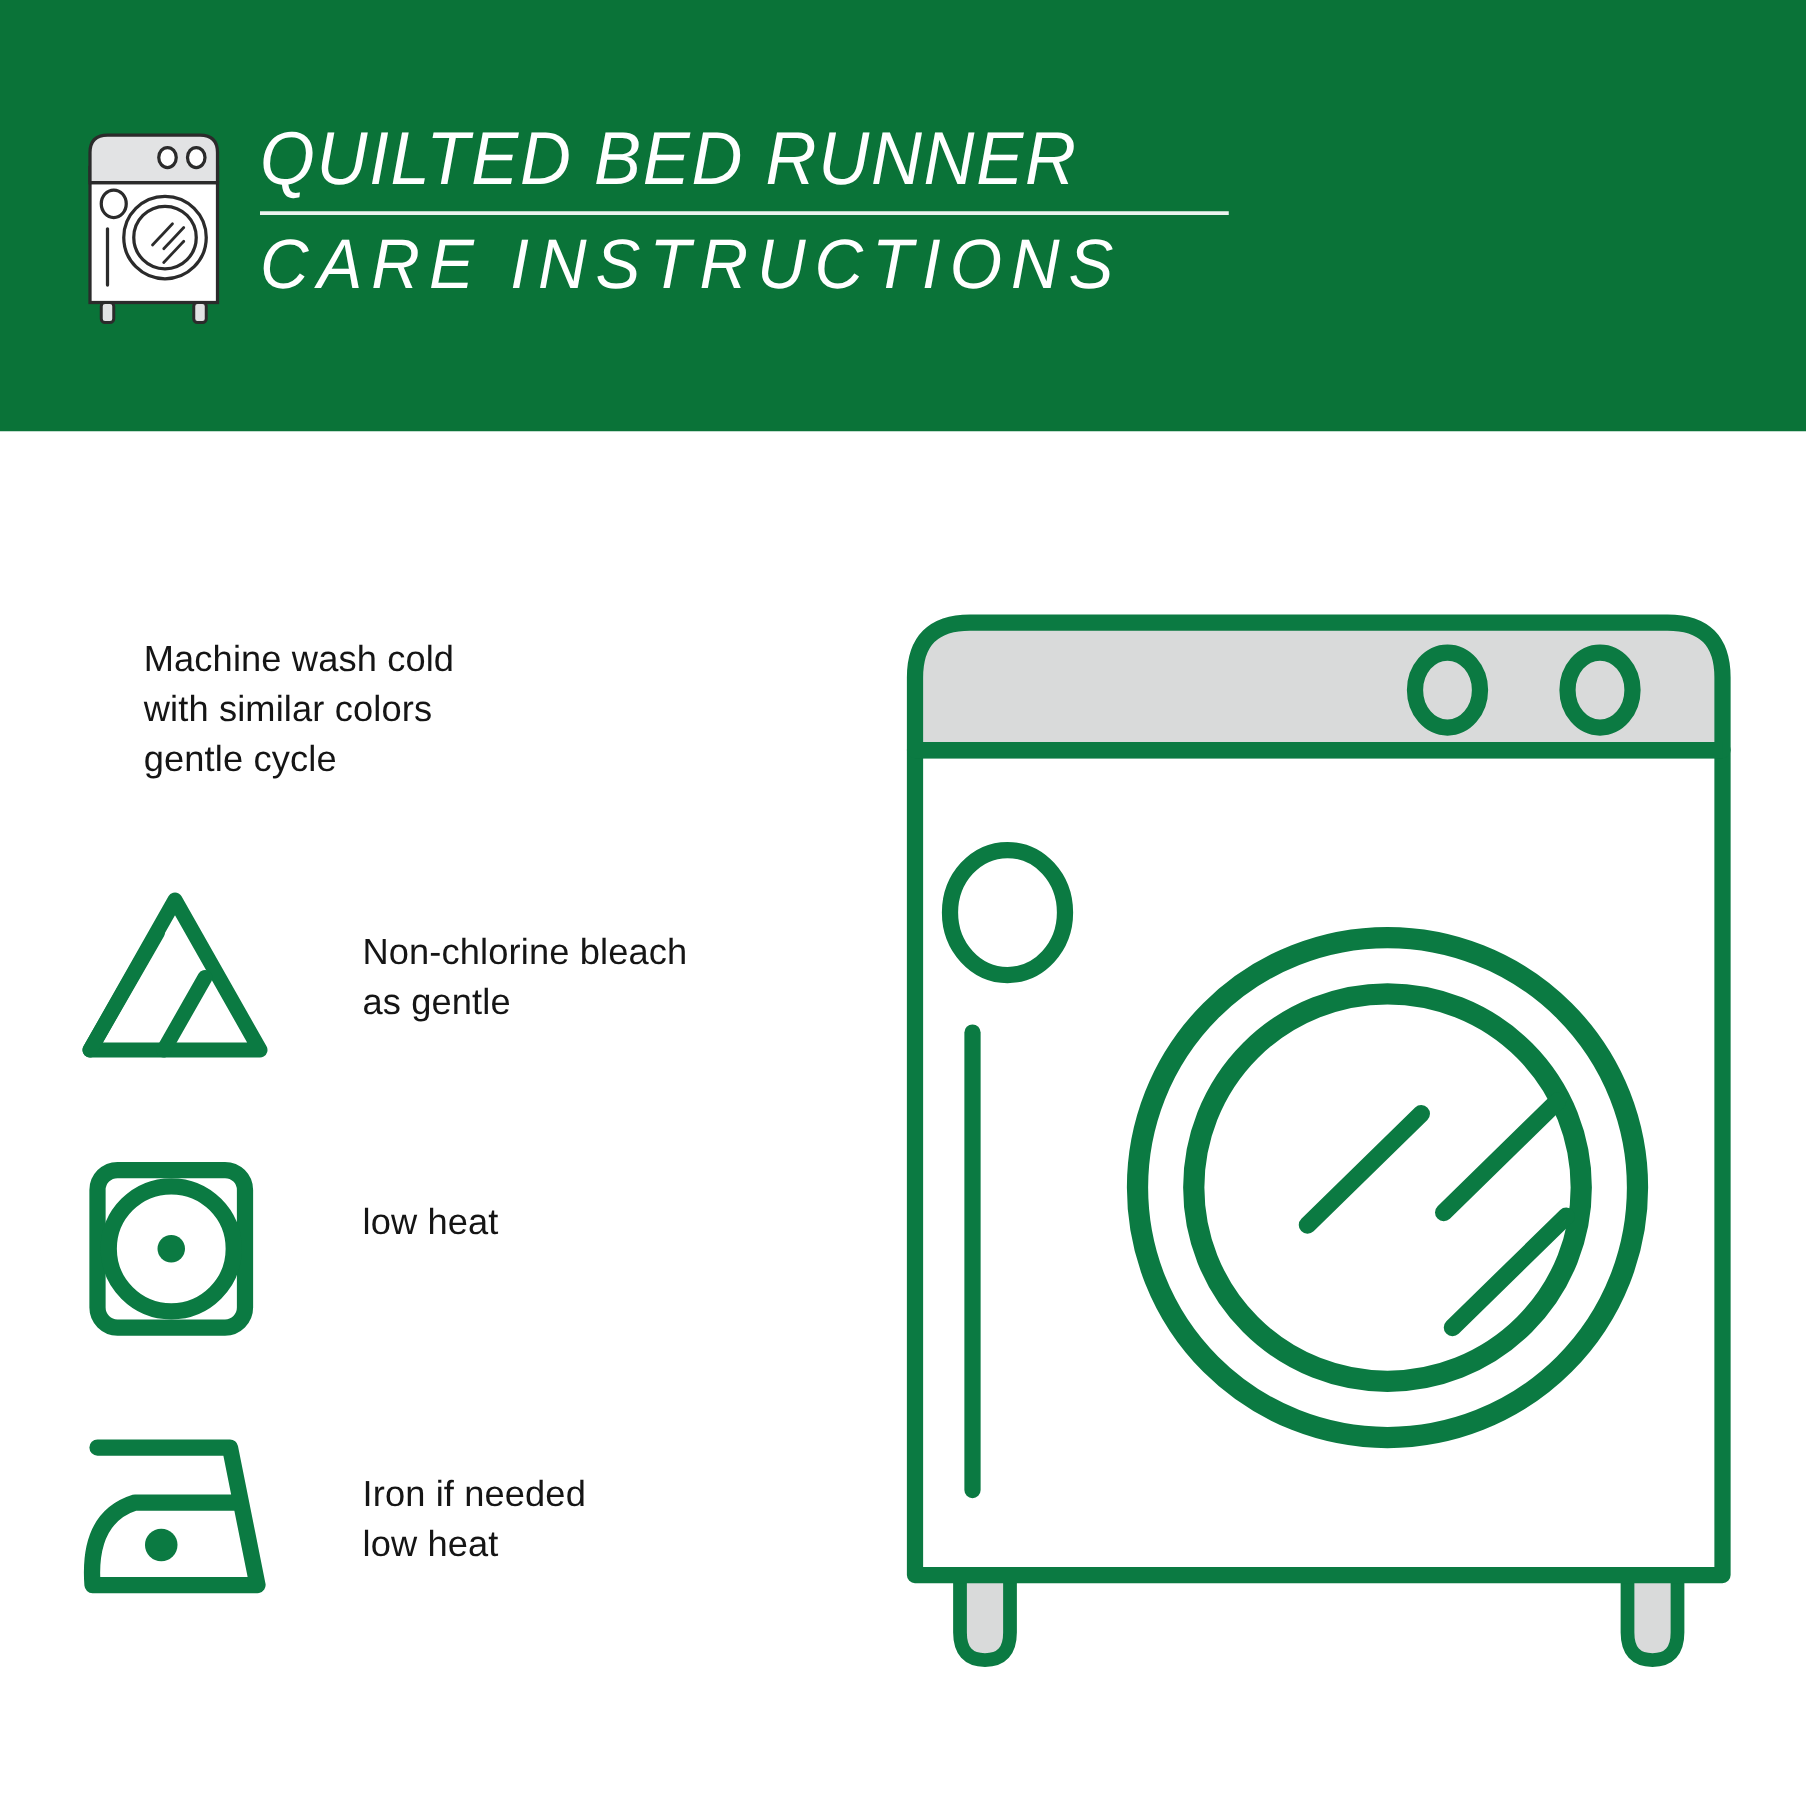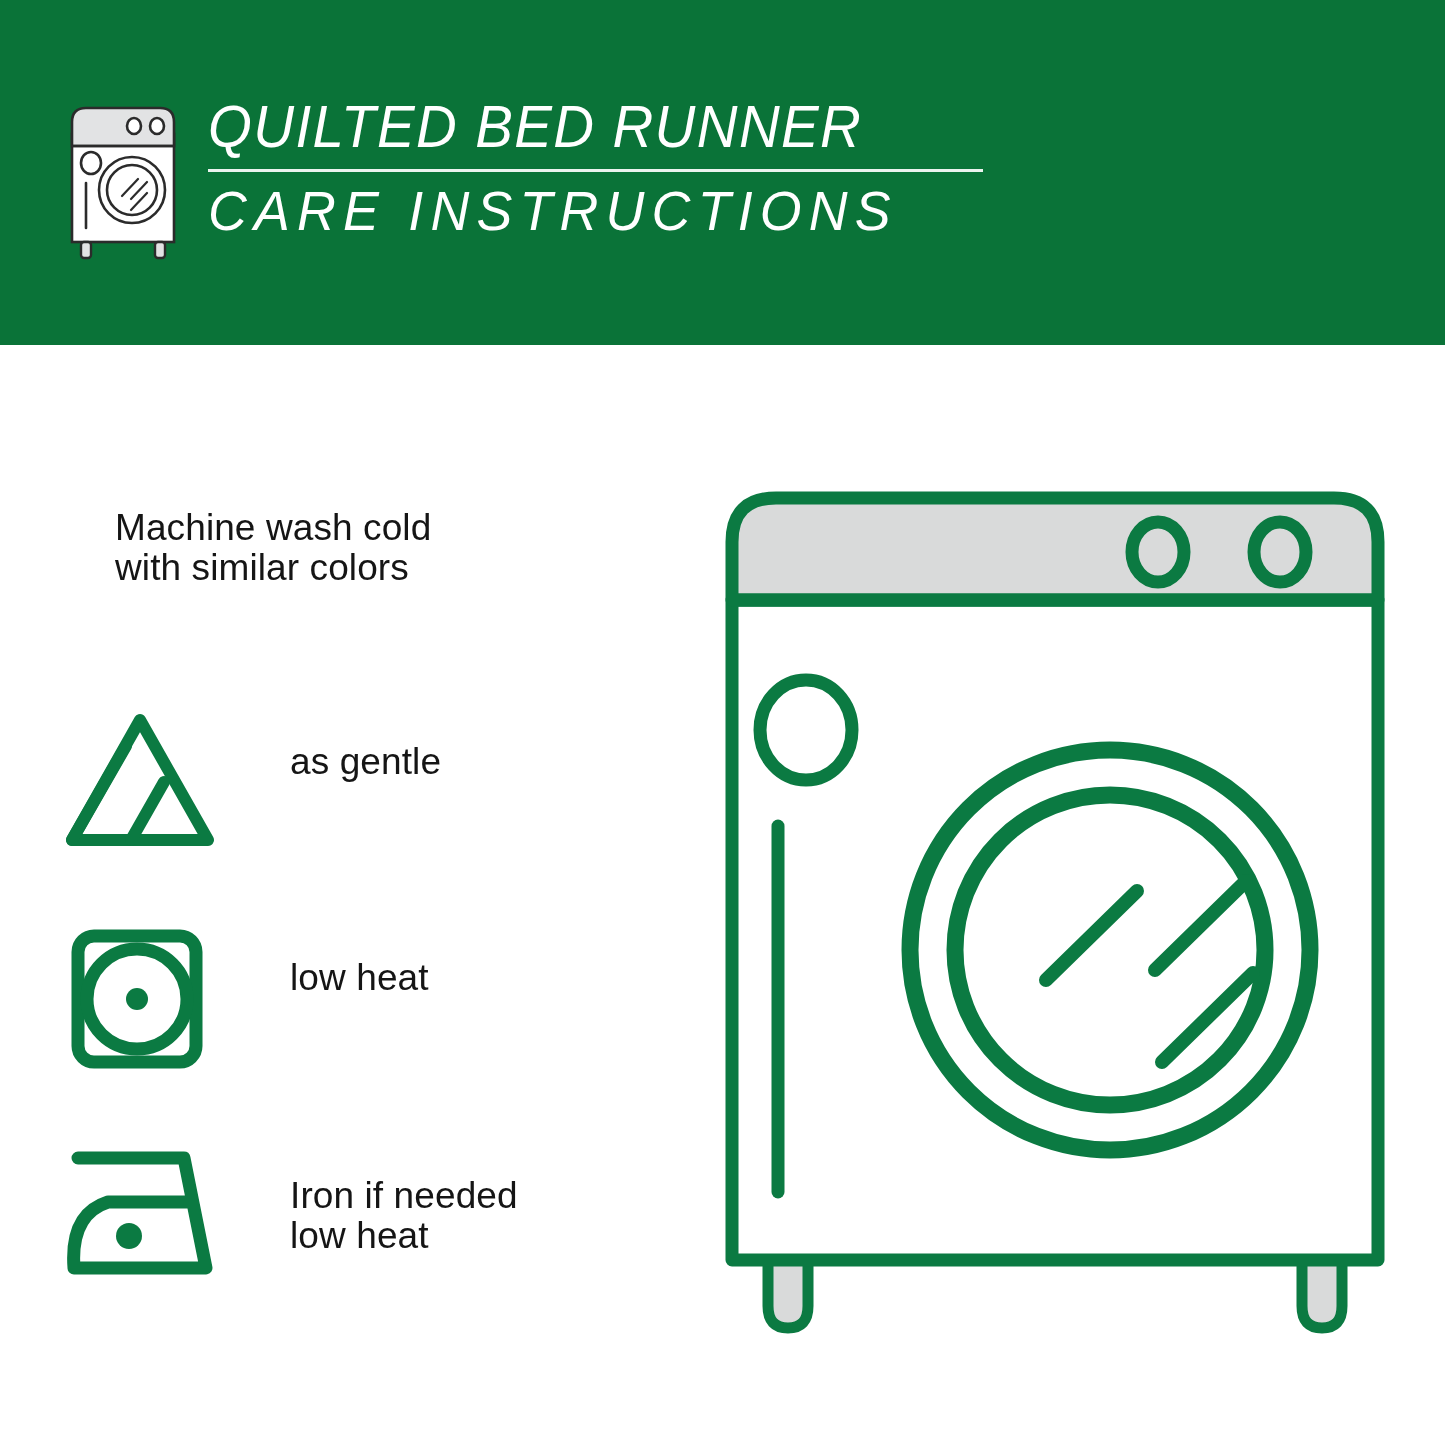--- a/index.html
+++ b/index.html
@@ -98,21 +98,21 @@
     width: 175px;
     height: 160px;
     display: flex;
     align-items: flex-start;
     justify-content: flex-start;
   }
   .care-text {
     flex: 1 1 auto;
     margin-left: 55px;
     color: #151515;
-    font-size: 37px;
+    font-size: 29px;
     line-height: 40px;
     padding-top: 16px;
     letter-spacing: 0.1px;
   }
   .care-text .line {
     display: block;
     white-space: nowrap;
   }
   .care-row.r-wash   .care-text { padding-top: 16px; }
   .care-row.r-bleach .care-text { padding-top: 34px; }
@@ -170,34 +170,36 @@
 
     </div>
   </div>
 
   <div id="care-list">
 
     <div class="care-row r-wash">
       <div class="care-text">
         <span class="line">Machine wash cold</span>
         <span class="line">with similar colors</span>
+        <span class="line">gentle cycle</span>
       </div>
     </div>
 
     <div class="care-row r-bleach">
       <div class="care-symbol">
         <svg viewBox="0 0 160 150" width="160" height="150">
           <g fill="none" stroke="#0b7a42" stroke-width="12" stroke-linecap="round" stroke-linejoin="round">
             <path d="M80 12 L148 132 L12 132 Z"></path>
             <line x1="66" y1="38" x2="12" y2="132"></line>
             <line x1="104" y1="74" x2="71" y2="132"></line>
           </g>
         </svg>
       </div>
       <div class="care-text">
+        <span class="line">Non-chlorine bleach</span>
         <span class="line">as gentle</span>
       </div>
     </div>
 
     <div class="care-row r-dry">
       <div class="care-symbol">
         <svg viewBox="0 0 160 150" width="160" height="150">
           <rect x="18" y="12" width="118" height="126" rx="16" ry="16" fill="none" stroke="#0b7a42" stroke-width="13"></rect>
           <circle cx="77" cy="75" r="50" fill="none" stroke="#0b7a42" stroke-width="13"></circle>
           <circle cx="77" cy="75" r="11" fill="#0b7a42"></circle>

